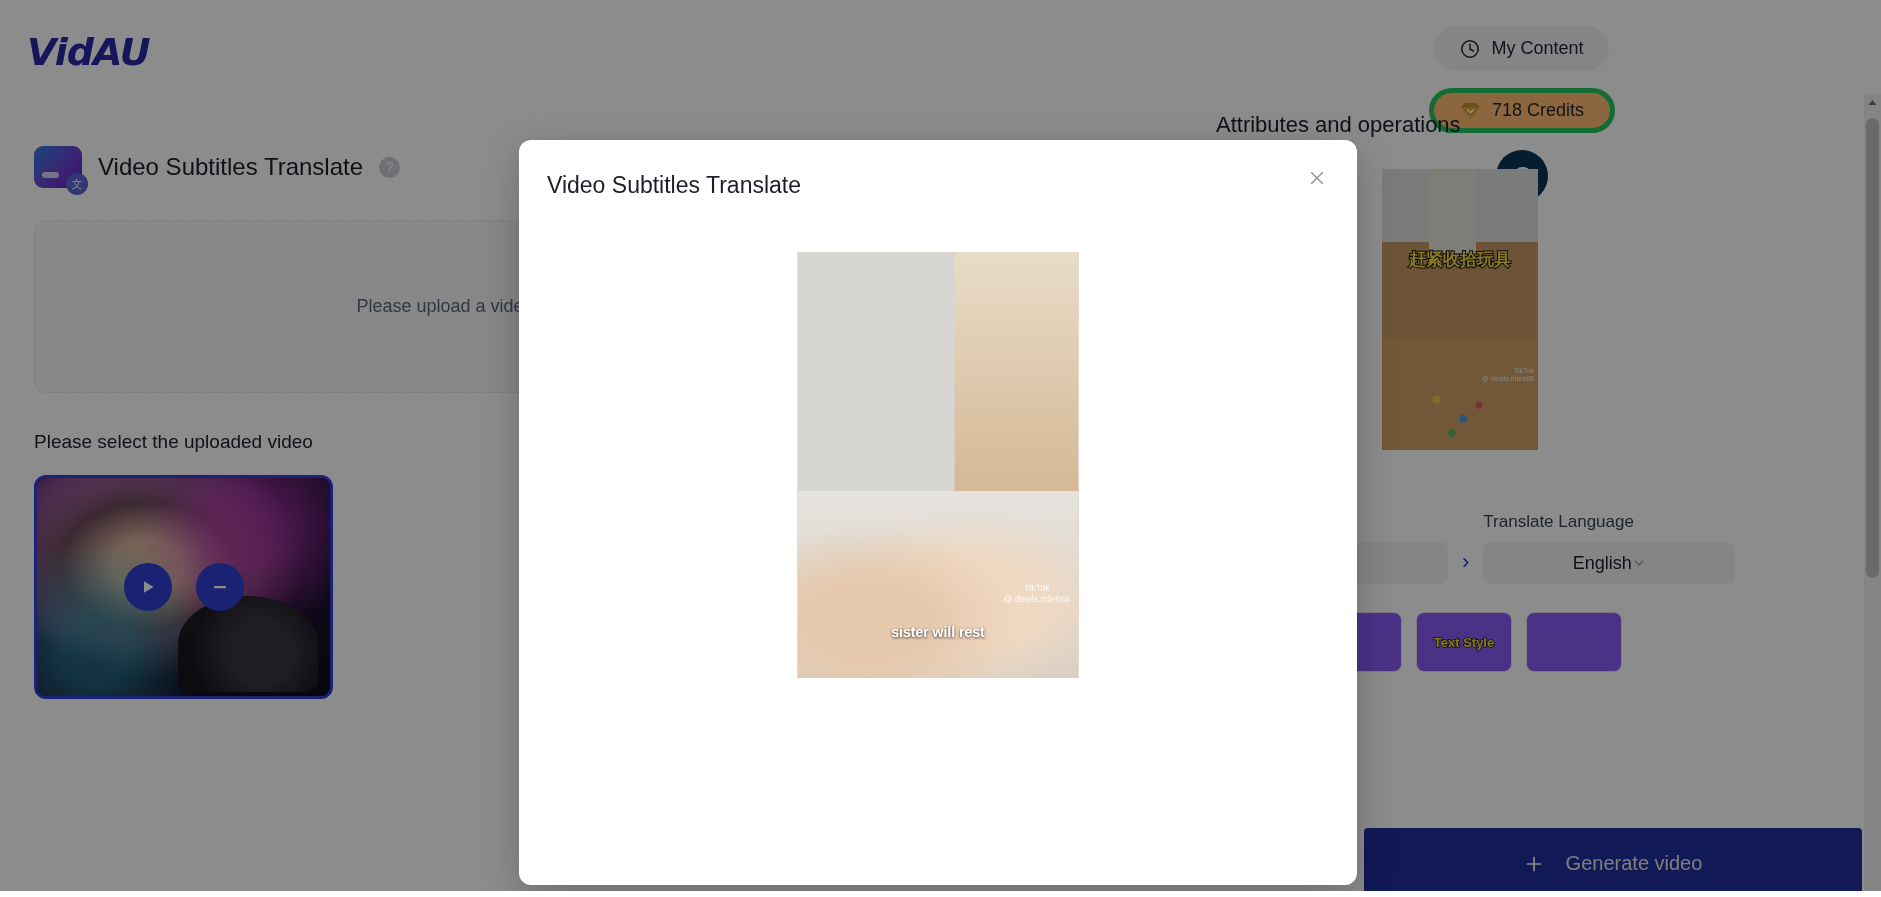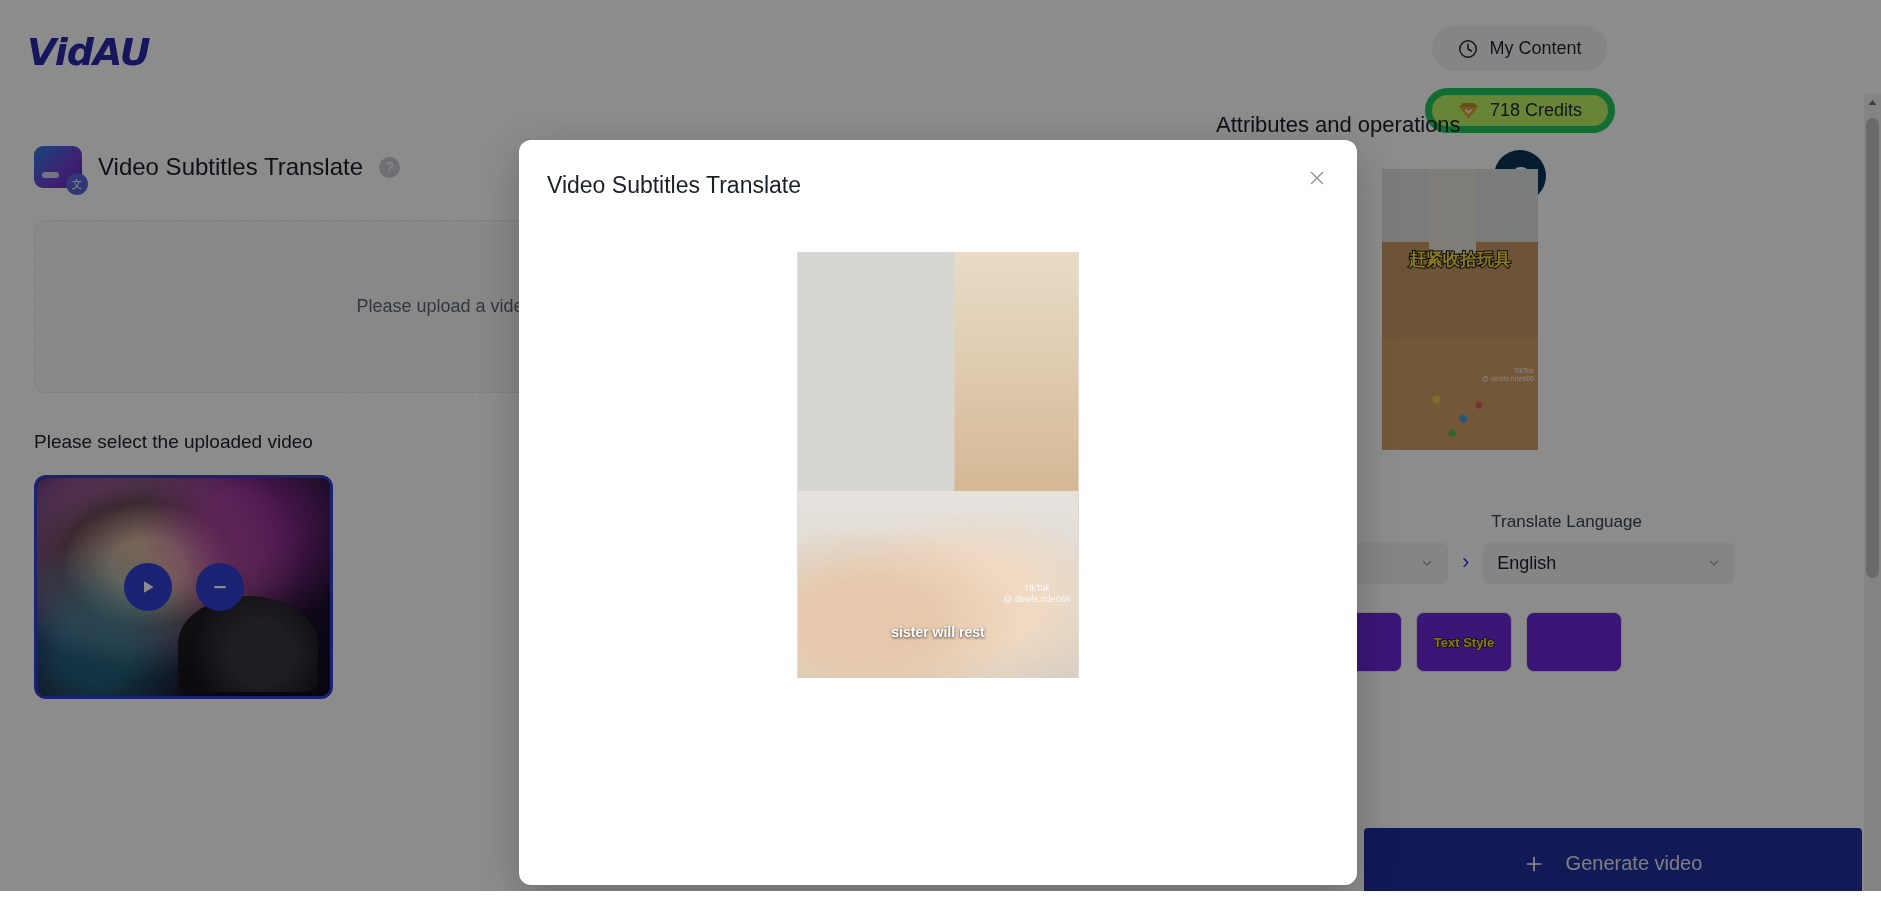--- a/index.html
+++ b/index.html
@@ -41,21 +41,21 @@
     position: absolute; right: 14px; top: 18px;
     display: flex; align-items: center; gap: 17px; flex-direction: column;
   }
   .pill {
     display: flex; align-items: center; gap: 11px;
     height: 45px; padding: 0 26px;
     border-radius: 24px;
     font-size: 18px; color: #1f2430;
   }
   .pill-content { background: #f2f3f5; }
-  .pill-credits { background: #bef264; border: 7px solid #22c55e; }
+  .pill-credits { background: #fdba74; border: 5px solid #22c55e; }
   .avatar {
     width: 52px; height: 52px; border-radius: 50%;
     background: #0b3557; color: #ffffff;
     display: flex; align-items: center; justify-content: center;
     font-size: 25px;
   }
   .icon-svg { display: block; }
 
   
   .main {
@@ -199,36 +199,36 @@
   .sub-head {
     margin-top: 26px; margin-left: 36px;
     font-size: 19px; color: #20242e;
   }
   .lang-row {
     margin-top: 14px; margin-left: 36px;
     display: flex; align-items: flex-end; gap: 14px;
   }
   .lang-field { width: 252px; }
   .lang-label {
-    font-size: 17px; color: #3b4250; margin-bottom: 10px; margin-left: 8px;
+    font-size: 17px; color: #3b4250; margin-bottom: 10px;
   }
   .lang-select {
     height: 42px; background: #f2f3f5; border-radius: 8px;
-    display: flex; align-items: center; justify-content: space-between;
+    display: flex; align-items: center; justify-content: center;
     padding: 0 14px; font-size: 18px; color: #1b1f2a;
   }
   .arrow-sep { color: #2f3ed1; font-size: 22px; padding-bottom: 9px; }
 
   .style-row {
     margin-top: 28px; margin-left: 36px;
     display: flex; gap: 14px;
   }
   .style-chip {
     width: 96px; height: 60px; border-radius: 8px;
-    background: #6d28d9; border: 1px solid #e3e6eb;
+    background: #8b5cf6; border: 1px solid #e3e6eb;
     display: flex; align-items: center; justify-content: center;
   }
   .style-chip.sel { border: 2px solid #2f3ed1; background: #ffffff; }
   .chip-text {
     font-size: 13px; font-weight: bold; color: #f6dd3a;
     -webkit-text-stroke: 1.5px #1a1a1a;
     paint-order: stroke fill;
   }
   .generate-btn {
     position: absolute; left: 1364px; top: 828px;

